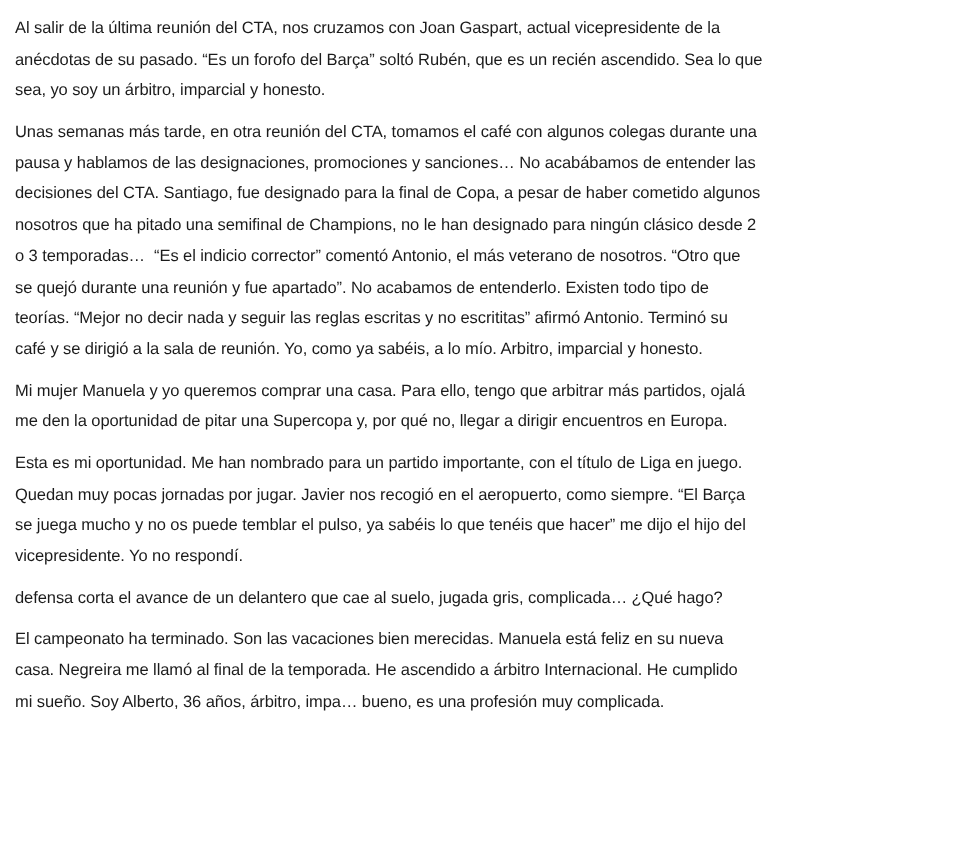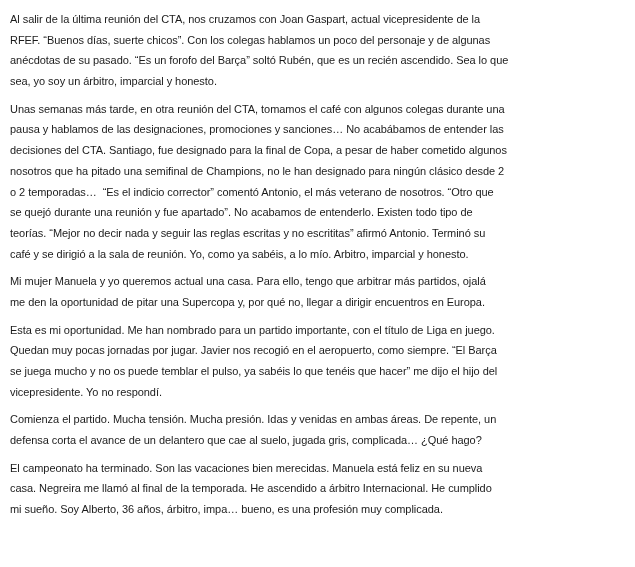--- a/index.html
+++ b/index.html
@@ -45,46 +45,44 @@
     background: #000000;
   }
 </style>
 </head>
 <body>
 
 <div class="page">
   <div class="text-area" id="doc">
       <div class="para">
         <div class="line">Al salir de la última reunión del CTA, nos cruzamos con Joan Gaspart, actual vicepresidente de la</div>
-        <div class="line">RFEF. “Buenos días, suerte chicos”. Con los colegas hablamos un poco del personaje y de algunas</div>
         <div class="line">anécdotas de su pasado. “Es un forofo del Barça” soltó Rubén, que es un recién ascendido. Sea lo que</div>
         <div class="line">sea, yo soy un árbitro, imparcial y honesto.</div>
       </div>
       <div class="para">
         <div class="line">Unas semanas más tarde, en otra reunión del CTA, tomamos el café con algunos colegas durante una</div>
         <div class="line">pausa y hablamos de las designaciones, promociones y sanciones… No acabábamos de entender las</div>
         <div class="line">decisiones del CTA. Santiago, fue designado para la final de Copa, a pesar de haber cometido algunos</div>
         <div class="line">nosotros que ha pitado una semifinal de Champions, no le han designado para ningún clásico desde 2</div>
-        <div class="line">o 2 temporadas…  “Es el indicio corrector” comentó Antonio, el más veterano de nosotros. “Otro que</div>
+        <div class="line">o 3 temporadas…  “Es el indicio corrector” comentó Antonio, el más veterano de nosotros. “Otro que</div>
         <div class="line">se quejó durante una reunión y fue apartado”. No acabamos de entenderlo. Existen todo tipo de</div>
         <div class="line">teorías. “Mejor no decir nada y seguir las reglas escritas y no escrititas” afirmó Antonio. Terminó su</div>
         <div class="line">café y se dirigió a la sala de reunión. Yo, como ya sabéis, a lo mío. Arbitro, imparcial y honesto.</div>
       </div>
       <div class="para">
-        <div class="line">Mi mujer Manuela y yo queremos actual una casa. Para ello, tengo que arbitrar más partidos, ojalá</div>
+        <div class="line">Mi mujer Manuela y yo queremos comprar una casa. Para ello, tengo que arbitrar más partidos, ojalá</div>
         <div class="line">me den la oportunidad de pitar una Supercopa y, por qué no, llegar a dirigir encuentros en Europa.</div>
       </div>
       <div class="para">
         <div class="line">Esta es mi oportunidad. Me han nombrado para un partido importante, con el título de Liga en juego.</div>
         <div class="line">Quedan muy pocas jornadas por jugar. Javier nos recogió en el aeropuerto, como siempre. “El Barça</div>
         <div class="line">se juega mucho y no os puede temblar el pulso, ya sabéis lo que tenéis que hacer” me dijo el hijo del</div>
         <div class="line">vicepresidente. Yo no respondí.</div>
       </div>
       <div class="para">
-        <div class="line">Comienza el partido. Mucha tensión. Mucha presión. Idas y venidas en ambas áreas. De repente, un</div>
         <div class="line">defensa corta el avance de un delantero que cae al suelo, jugada gris, complicada… ¿Qué hago?</div>
       </div>
       <div class="para">
         <div class="line">El campeonato ha terminado. Son las vacaciones bien merecidas. Manuela está feliz en su nueva</div>
         <div class="line">casa. Negreira me llamó al final de la temporada. He ascendido a árbitro Internacional. He cumplido</div>
         <div class="line">mi sueño. Soy Alberto, 36 años, árbitro, impa… bueno, es una profesión muy complicada.</div>
       </div>
     </div>
 </div>
 

